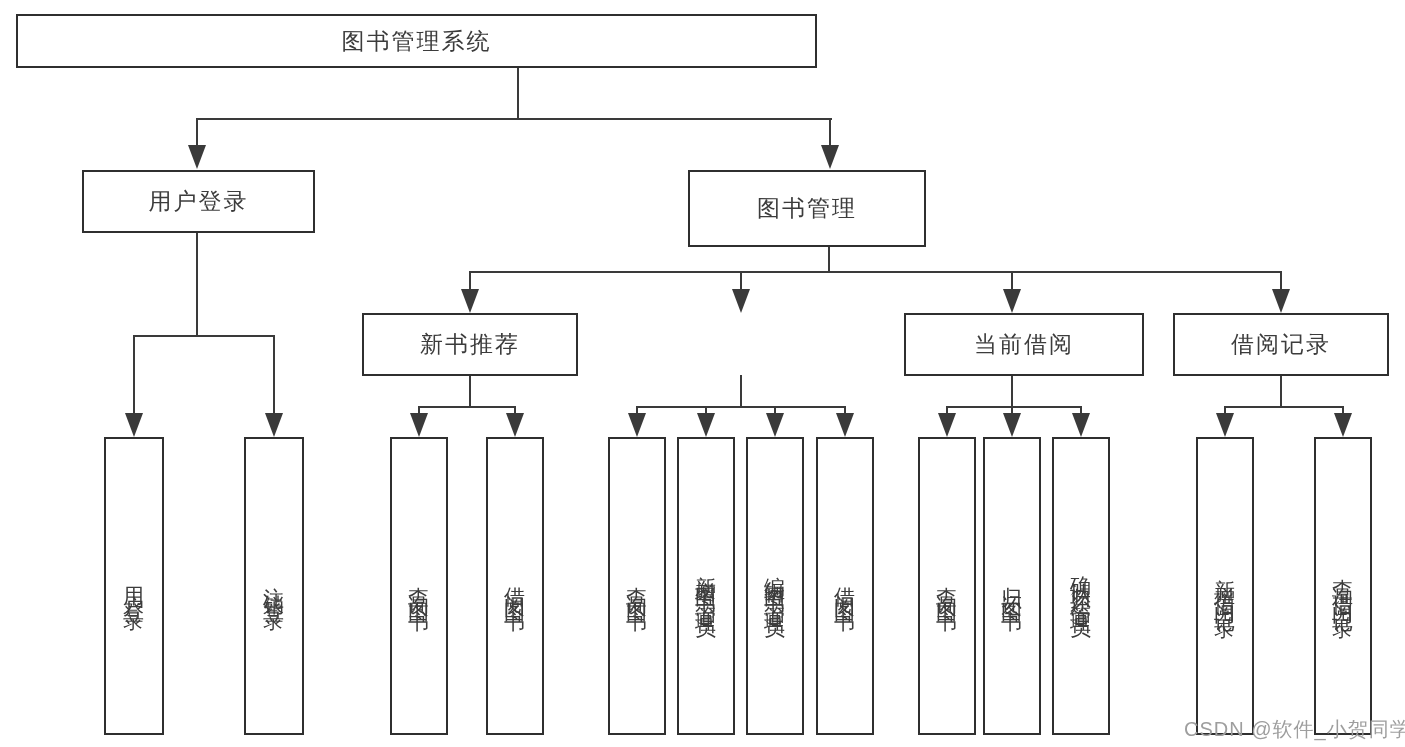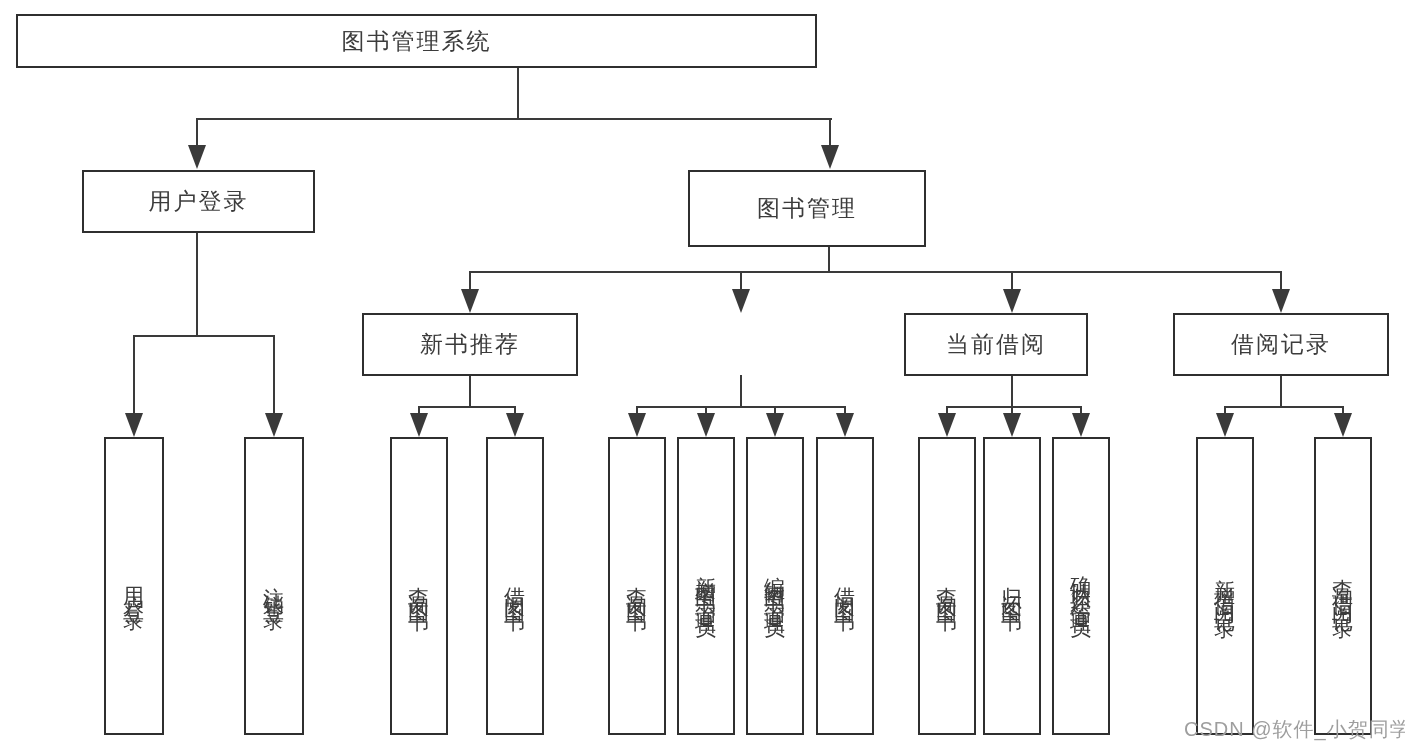--- a/index.html
+++ b/index.html
@@ -126,21 +126,21 @@
   <div class="hbox" style="left:82px;top:170px;width:233px;height:63px">
     <span>用户登录</span>
   </div>
   <div class="hbox" style="left:688px;top:170px;width:238px;height:77px">
     <span>图书管理</span>
   </div>
 
   <div class="hbox" style="left:362px;top:313px;width:216px;height:63px">
     <span>新书推荐</span>
   </div>
-  <div class="hbox" style="left:904px;top:313px;width:184px;height:63px">
+  <div class="hbox" style="left:904px;top:313px;width:240px;height:63px">
     <span>当前借阅</span>
   </div>
   <div class="hbox" style="left:1173px;top:313px;width:216px;height:63px">
     <span>借阅记录</span>
   </div>
 
   <div class="vbox" style="left:104px;width:60px">
     <span>用户登录</span>
   </div>
   <div class="vbox" style="left:244px;width:60px">

